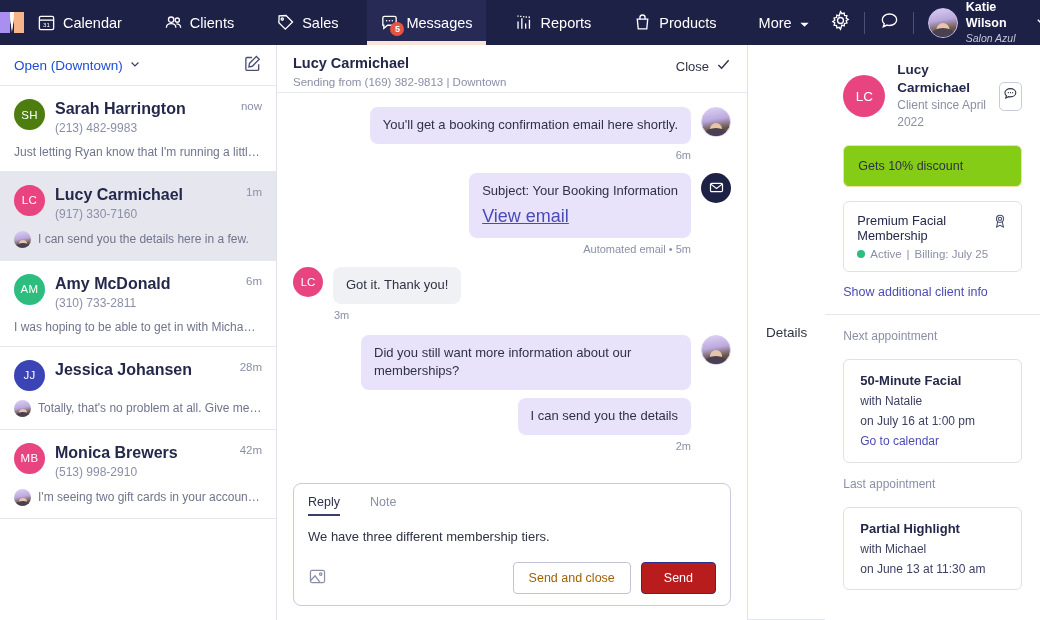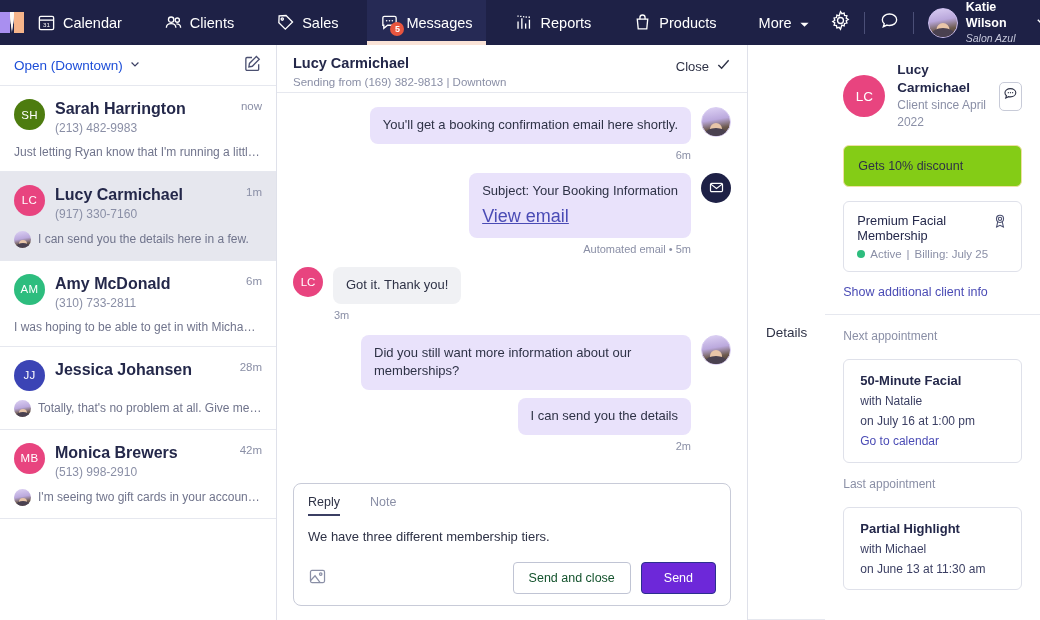--- a/index.html
+++ b/index.html
@@ -155,22 +155,22 @@
     border: 1px solid #c8cbd8; border-radius: 8px;
     padding: 11px 14px 11px 14px; background: #fff;
   }
   .ctabs { display: flex; gap: 30px; }
   .ctab { font-size: 12.5px; color: #8a8fa6; padding-bottom: 5px; cursor: pointer; }
   .ctab.active { color: #2e3246; border-bottom: 2px solid #3b3f63; }
   .ctext { margin-top: 13px; font-size: 13px; color: #2e3246; }
   .crow { display: flex; align-items: center; margin-top: 18px; }
   .cbtns { margin-left: auto; display: flex; gap: 10px; }
   .btn { font-size: 12.5px; padding: 8px 15px; border-radius: 4px; cursor: pointer; }
-  .btn-sec { border: 1px solid #c0c4d4; color: #14532d; background: #fff; }
-  .btn-pri { background: #6d28d9; color: #fff; border: 1px solid #2b2f8f; padding: 8px 22px; }
+  .btn-sec { border: 1px solid #c0c4d4; color: #a16207; background: #fff; }
+  .btn-pri { background: #b91c1c; color: #fff; border: 1px solid #2b2f8f; padding: 8px 22px; }
 
   
   .details { width: 292px; flex: 0 0 292px; display: flex; flex-direction: row; background:#fff; }
   .det-head { flex: 0 0 41px; display: flex; align-items: center; padding: 0 18px; border-bottom: 1px solid #e6e8ef; }
   .det-title { font-size: 13.5px; color: #2e3246; }
   .det-body { flex: 1; padding: 16px 18px 0 18px; overflow: hidden; }
   .client-row { display: flex; align-items: center; gap: 12px; }
   .client-ava { width: 42px; height: 42px; border-radius: 50%; background: #e8447f; color: #fff;
     display:flex; align-items:center; justify-content:center; font-size: 13.5px; flex: 0 0 42px; }
   .client-name { font-size: 13.5px; font-weight: bold; color: #24284a; line-height: 1.35; }

